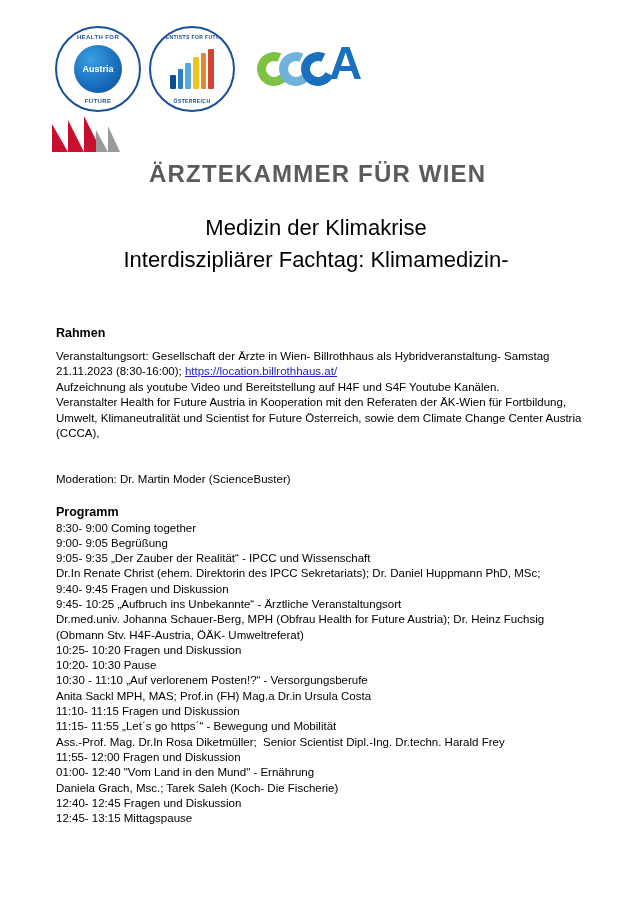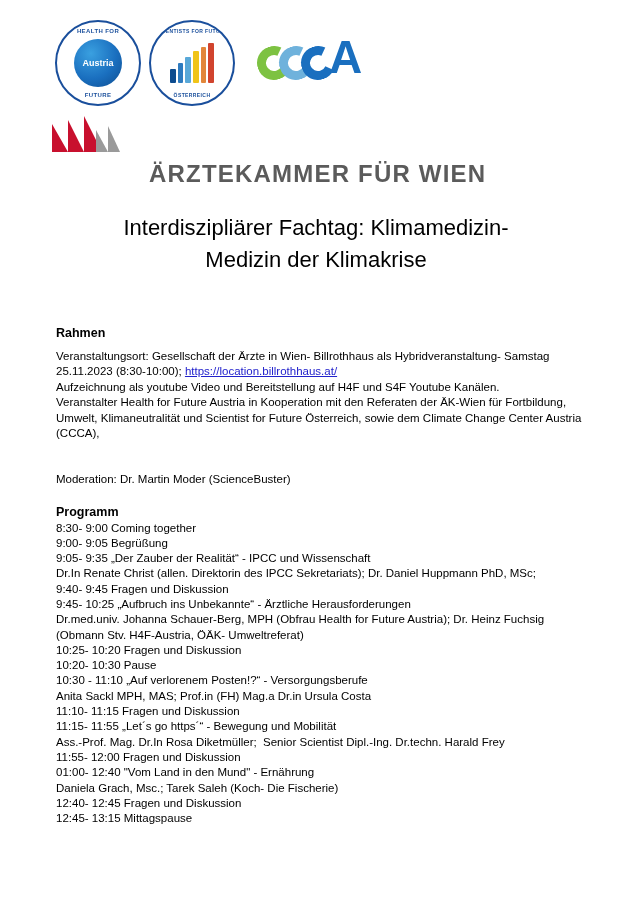--- a/index.html
+++ b/index.html
@@ -18,21 +18,21 @@
   .page {
     position: relative;
     width: 631px;
     height: 903px;
     box-sizing: border-box;
   }
 
   
   .logo-row {
     position: absolute;
-    top: 18px;
+    top: 24px;
     left: 55px;
     height: 90px;
     display: flex;
     align-items: center;
   }
   .logo-circle {
     position: relative;
     width: 82px;
     height: 82px;
     border-radius: 50%;
@@ -234,51 +234,51 @@
       <svg width="100" height="44" viewBox="0 0 100 44">
         <polygon points="6,42 6,14 22,42 22,10 38,42 38,6 50,30 50,42" fill="#c8102e"></polygon>
         <polygon points="50,42 50,20 62,42" fill="#9a9a9a"></polygon>
         <polygon points="62,42 62,16 74,42" fill="#9a9a9a"></polygon>
       </svg>
     </div>
     <div class="aek-text">ÄRZTEKAMMER FÜR WIEN</div>
   </div>
 
   <div class="doc-title">
+    <div>Medizin der Klimakrise</div>
     <div>Interdiszipliärer Fachtag: Klimamedizin-</div>
-    <div>Medizin der Klimakrise</div>
   </div>
 
   <div class="body-wrap">
 
     <div class="sec-head">Rahmen</div>
 
     <div class="para">
-      <span>Veranstaltungsort: Gesellschaft der Ärzte in Wien- Billrothhaus als Hybridveranstaltung- Samstag 25.11.2023 (8:30-10:00); </span><a class="link" href="#">https://location.billrothhaus.at/</a>
+      <span>Veranstaltungsort: Gesellschaft der Ärzte in Wien- Billrothhaus als Hybridveranstaltung- Samstag 21.11.2023 (8:30-16:00); </span><a class="link" href="#">https://location.billrothhaus.at/</a>
     </div>
     <div class="para">Aufzeichnung als youtube Video und Bereitstellung auf H4F und S4F Youtube Kanälen.</div>
     <div class="para">Veranstalter Health for Future Austria in Kooperation mit den Referaten der ÄK-Wien für Fortbildung, Umwelt, Klimaneutralität und Scientist for Future Österreich, sowie dem Climate Change Center Austria (CCCA),</div>
 
     <div class="gap-m"></div>
 
 
     <div class="gap-m"></div>
 
     <div class="para">Moderation: Dr. Martin Moder (ScienceBuster)</div>
 
     <div class="prog-head">Programm</div>
 
     <div class="prog-list">
 
     <div class="prog-line"><span>8:30- 9:00 </span><span>Coming together</span></div>
         <div class="prog-line"><span>9:00- 9:05 </span><span>Begrüßung</span></div>
         <div class="prog-line"><span>9:05- 9:35 </span><span class="i">„Der Zauber der Realität“</span><span> - IPCC und Wissenschaft</span></div>
-        <div class="prog-line">Dr.In Renate Christ (allen. Direktorin des IPCC Sekretariats); Dr. Daniel Huppmann PhD, MSc;</div>
+        <div class="prog-line">Dr.In Renate Christ (ehem. Direktorin des IPCC Sekretariats); Dr. Daniel Huppmann PhD, MSc;</div>
         <div class="prog-line"><span>9:40- 9:45 </span><span>Fragen und Diskussion</span></div>
-        <div class="prog-line"><span>9:45- 10:25 </span><span class="i">„Aufbruch ins Unbekannte“</span><span> - Ärztliche Herausforderungen</span></div>
+        <div class="prog-line"><span>9:45- 10:25 </span><span class="i">„Aufbruch ins Unbekannte“</span><span> - Ärztliche Veranstaltungsort</span></div>
         <div class="prog-line">Dr.med.univ. Johanna Schauer-Berg, MPH (Obfrau Health for Future Austria); Dr. Heinz Fuchsig (Obmann Stv. H4F-Austria, ÖÄK- Umweltreferat)</div>
         <div class="prog-line"><span>10:25- 10:20 </span><span>Fragen und Diskussion</span></div>
         <div class="prog-line"><span>10:20- 10:30 </span><span>Pause</span></div>
         <div class="prog-line"><span>10:30 - 11:10 </span><span class="i">„Auf verlorenem Posten!?“</span><span> - Versorgungsberufe</span></div>
         <div class="prog-line">Anita Sackl MPH, MAS; Prof.in (FH) Mag.a Dr.in Ursula Costa</div>
         <div class="prog-line"><span>11:10- 11:15 </span><span>Fragen und Diskussion</span></div>
         <div class="prog-line"><span>11:15- 11:55 </span><span class="i">„Let´s go https´“</span><span> - Bewegung und Mobilität</span></div>
         <div class="prog-line">Ass.-Prof. Mag. Dr.In Rosa Diketmüller;  Senior Scientist Dipl.-Ing. Dr.techn. Harald Frey</div>
         <div class="prog-line"><span>11:55- 12:00 </span><span>Fragen und Diskussion</span></div>
         <div class="prog-line"><span>01:00- 12:40 </span><span class="i">"Vom Land in den Mund"</span><span> - Ernährung</span></div>

